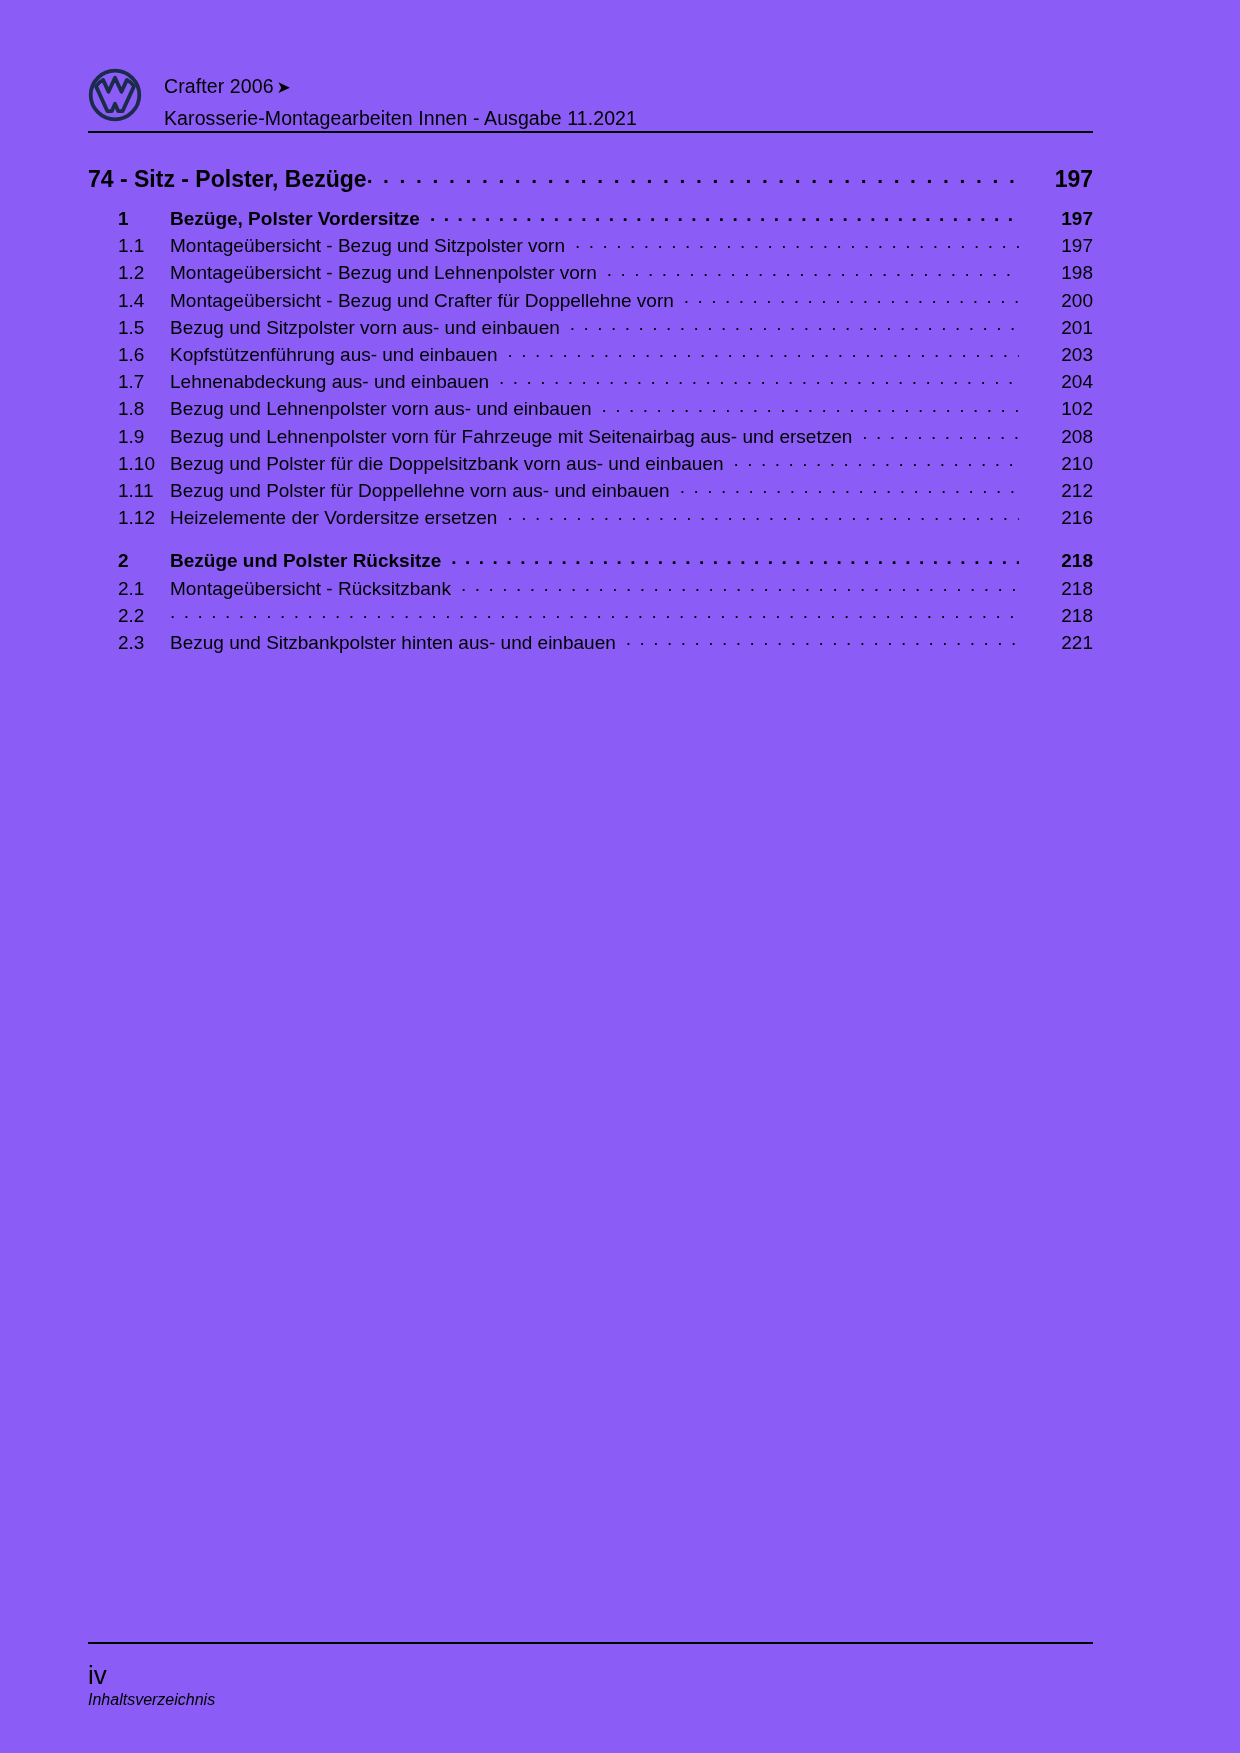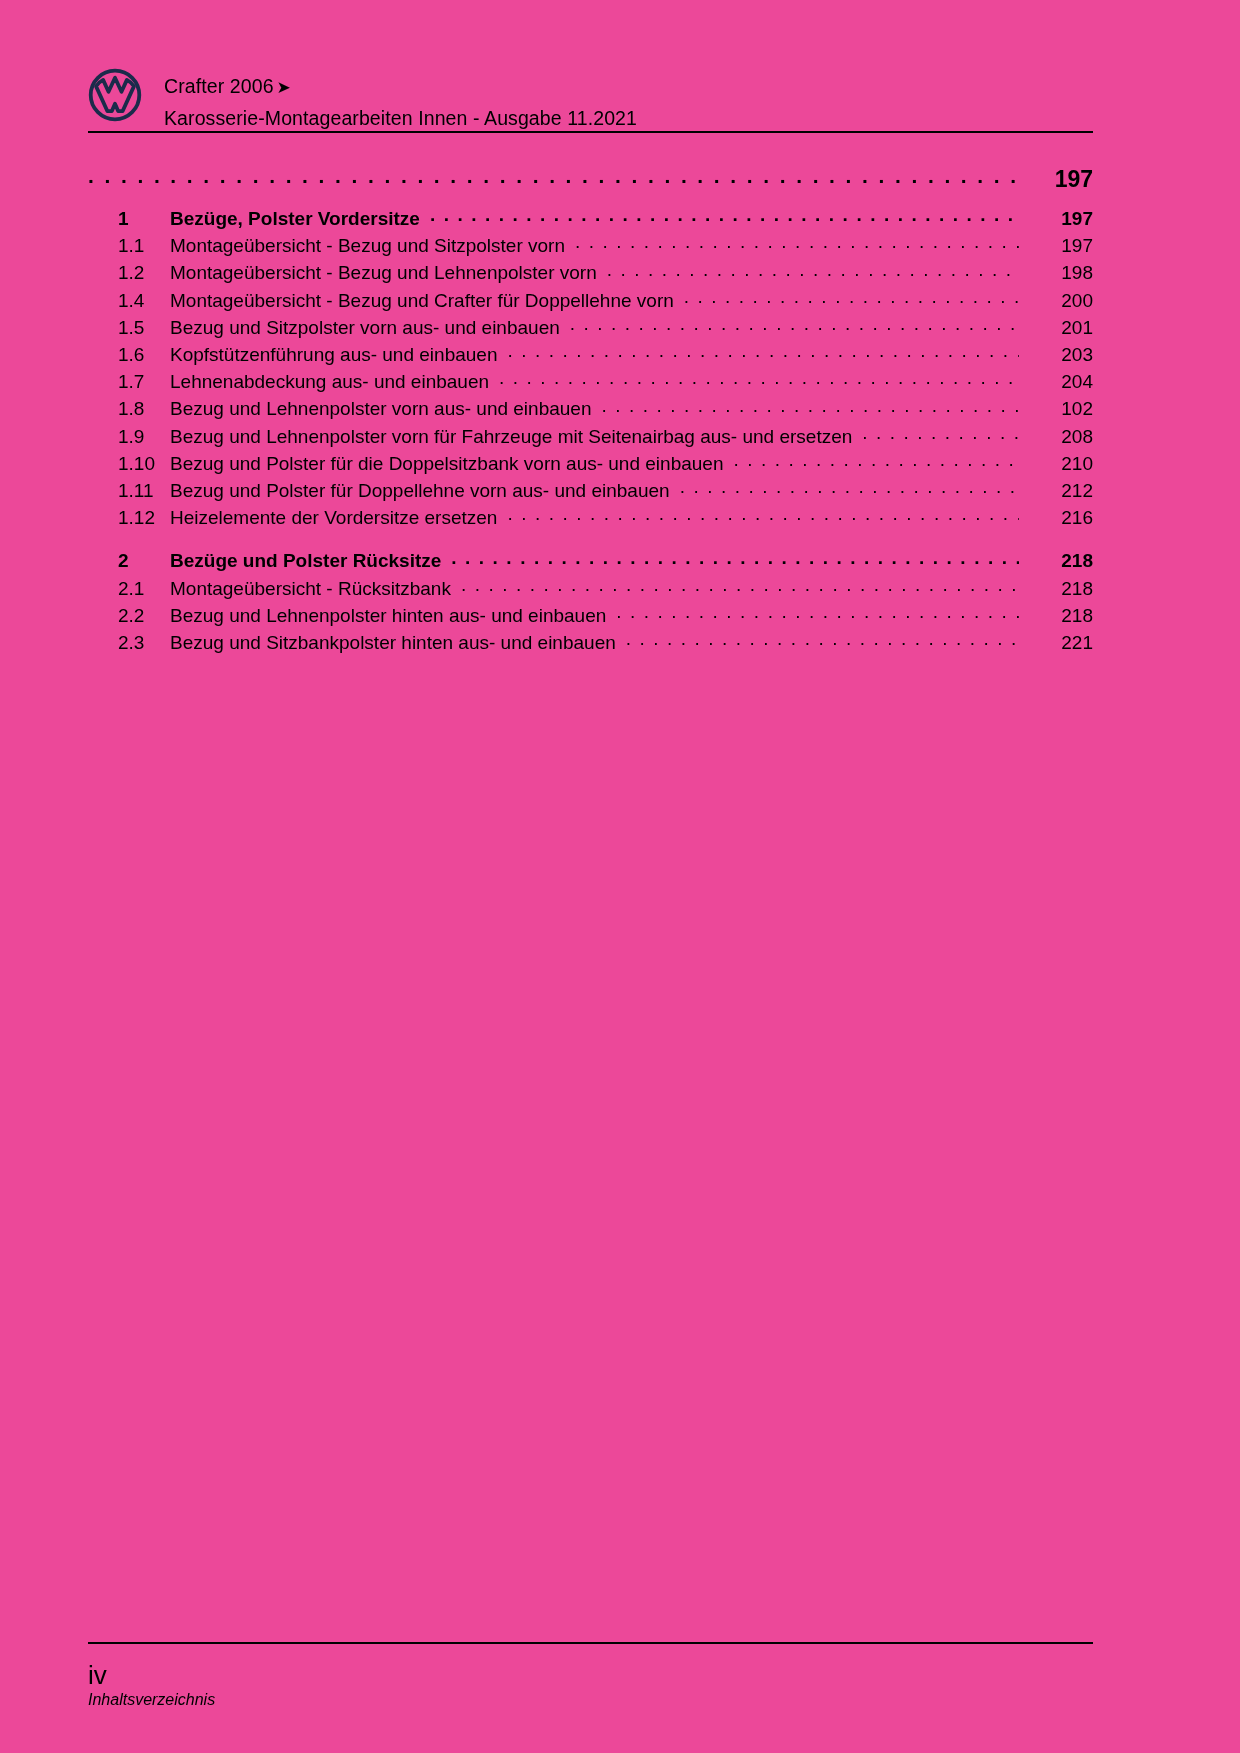--- a/index.html
+++ b/index.html
@@ -8,21 +8,21 @@
     background: #ffffff;
   }
   body {
     font-family: "Liberation Sans", sans-serif;
     color: #000000;
   }
   .page {
     position: relative;
     width: 1240px;
     height: 1753px;
-    background: #ec4899;
+    background: #8b5cf6;
     overflow: hidden;
     box-sizing: border-box;
   }
 
   
   .header {
     position: absolute;
     left: 88px;
     top: 62px;
     width: 1005px;
@@ -194,20 +194,21 @@
     </svg>
     <div class="header-text">
       <div class="header-line"><span>Crafter 2006</span><span class="arrow">➤</span></div>
       <div class="header-line">Karosserie-Montagearbeiten Innen - Ausgabe 11.2021</div>
     </div>
   </div>
   <div class="header-rule"></div>
 
   <div class="toc" id="toc-container">
       <div class="toc-row level-chapter">
+        <span class="num">74 - Sitz - Polster, Bezüge</span>
         <span class="leader"></span>
         <span class="pageno">197</span>
       </div>
       <div class="toc-row level-section">
         <span class="num">1</span>
         <span class="label">Bezüge, Polster Vordersitze</span>
         <span class="leader"></span>
         <span class="pageno">197</span>
       </div>
       <div class="toc-row level-sub">
@@ -283,21 +284,20 @@
         <span class="pageno">218</span>
       </div>
       <div class="toc-row level-sub">
         <span class="num">2.1</span>
         <span class="label">Montageübersicht - Rücksitzbank</span>
         <span class="leader"></span>
         <span class="pageno">218</span>
       </div>
       <div class="toc-row level-sub">
         <span class="num">2.2</span>
-        <span class="label">Bezug und Lehnenpolster hinten aus- und einbauen</span>
         <span class="leader"></span>
         <span class="pageno">218</span>
       </div>
       <div class="toc-row level-sub">
         <span class="num">2.3</span>
         <span class="label">Bezug und Sitzbankpolster hinten aus- und einbauen</span>
         <span class="leader"></span>
         <span class="pageno">221</span>
       </div>
     </div>

